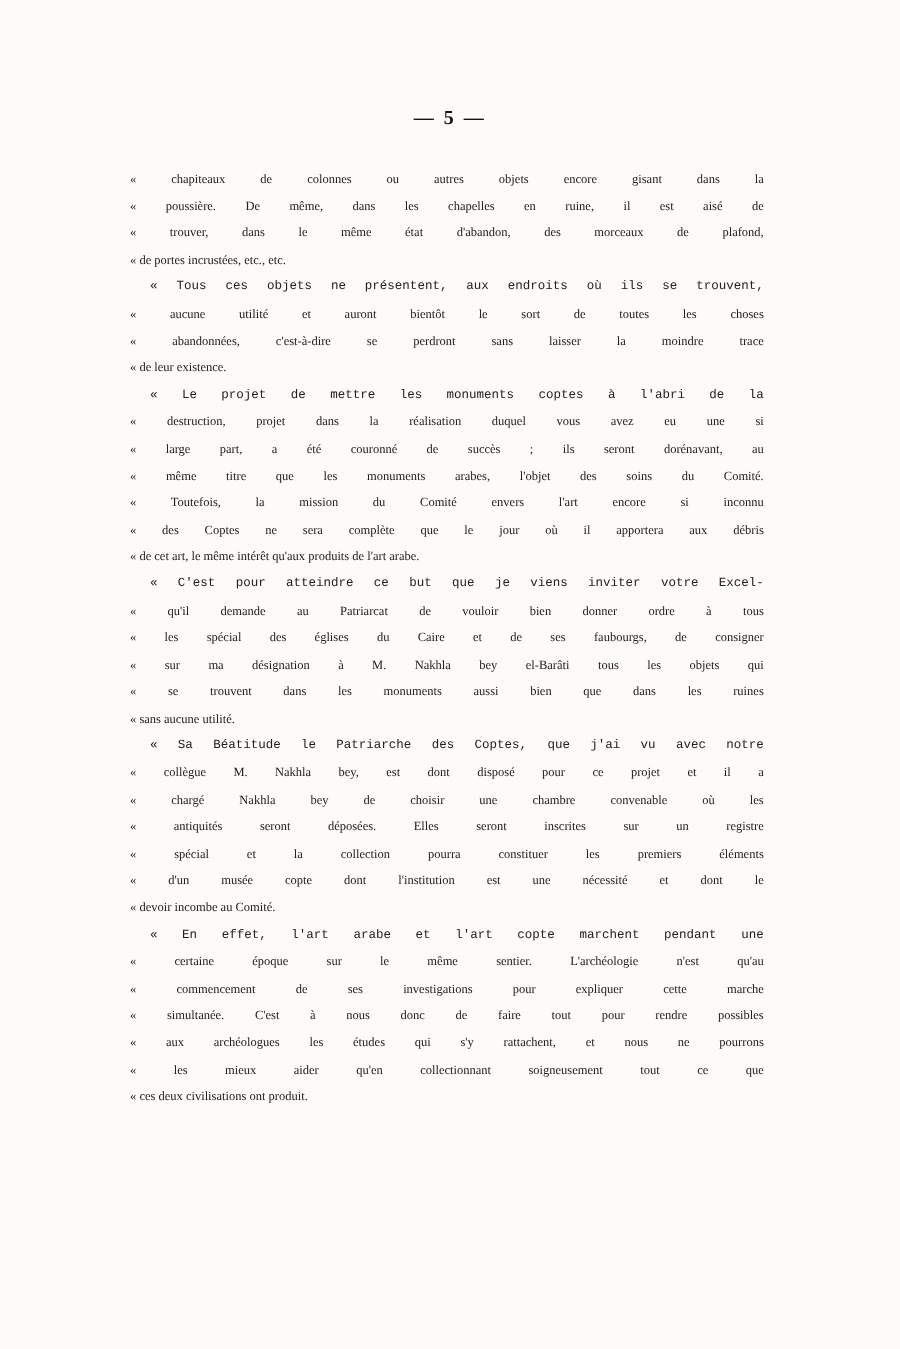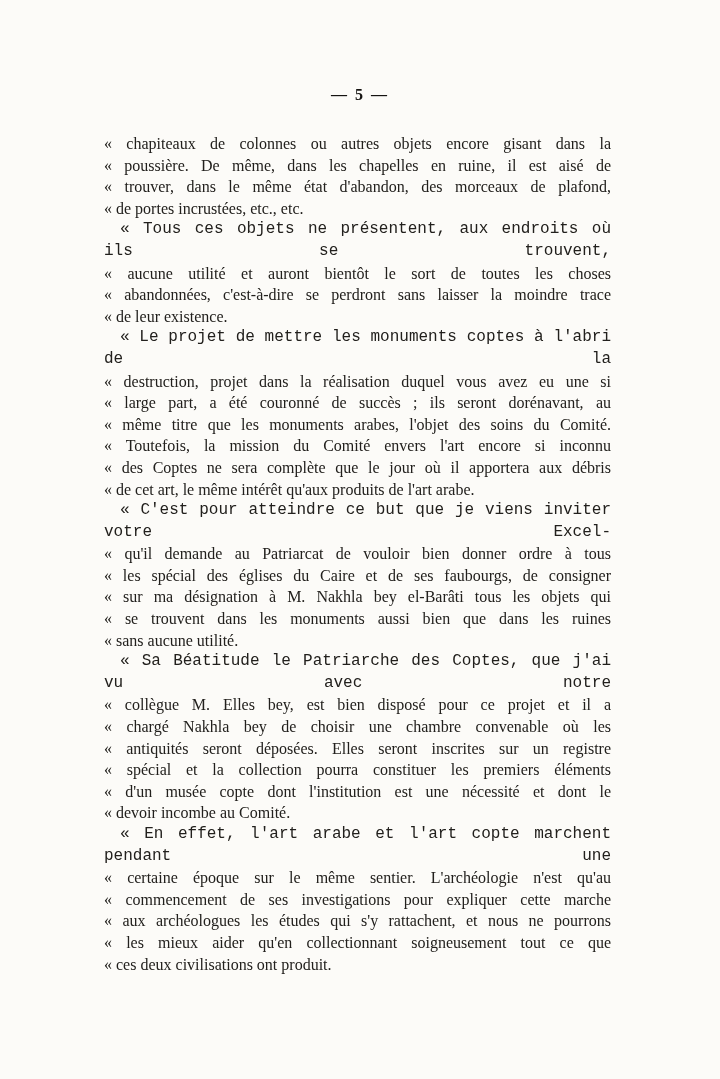--- a/index.html
+++ b/index.html
@@ -29,21 +29,21 @@
     font-size: 16px;
     font-weight: bold;
     letter-spacing: 2px;
     color: #151311;
   }
   .text-block {
     position: absolute;
     top: 133px;
     left: 104px;
     width: 507px;
-    font-size: 16px;
+    font-size: 10px;
     line-height: 21.6px;
     color: #22201d;
   }
   .paragraph {
     margin: 0;
     padding: 0;
   }
   .line {
     text-align: justify;
     text-align-last: justify;
@@ -90,29 +90,30 @@
       <div class="paragraph">
         <div class="line indent">« C'est pour atteindre ce but que je viens inviter votre Excel-</div>
         <div class="line">« qu'il demande au Patriarcat de vouloir bien donner ordre à tous</div>
         <div class="line">« les spécial des églises du Caire et de ses faubourgs, de consigner</div>
         <div class="line">« sur ma désignation à M. Nakhla bey el-Barâti tous les objets qui</div>
         <div class="line">« se trouvent dans les monuments aussi bien que dans les ruines</div>
         <div class="line last">« sans aucune utilité.</div>
       </div>
       <div class="paragraph">
         <div class="line indent">« Sa Béatitude le Patriarche des Coptes, que j'ai vu avec notre</div>
-        <div class="line">« collègue M. Elles bey, est bien disposé pour ce projet et il a</div>
+        <div class="line">« collègue M. Nakhla bey, est dont disposé pour ce projet et il a</div>
         <div class="line">« chargé Nakhla bey de choisir une chambre convenable où les</div>
         <div class="line">« antiquités seront déposées. Elles seront inscrites sur un registre</div>
         <div class="line">« spécial et la collection pourra constituer les premiers éléments</div>
         <div class="line">« d'un musée copte dont l'institution est une nécessité et dont le</div>
         <div class="line last">« devoir incombe au Comité.</div>
       </div>
       <div class="paragraph">
         <div class="line indent">« En effet, l'art arabe et l'art copte marchent pendant une</div>
         <div class="line">« certaine époque sur le même sentier. L'archéologie n'est qu'au</div>
         <div class="line">« commencement de ses investigations pour expliquer cette marche</div>
+        <div class="line">« simultanée. C'est à nous donc de faire tout pour rendre possibles</div>
         <div class="line">« aux archéologues les études qui s'y rattachent, et nous ne pourrons</div>
         <div class="line">« les mieux aider qu'en collectionnant soigneusement tout ce que</div>
         <div class="line last">« ces deux civilisations ont produit.</div>
       </div>
     </div>
 </div>
 
 </body></html>

